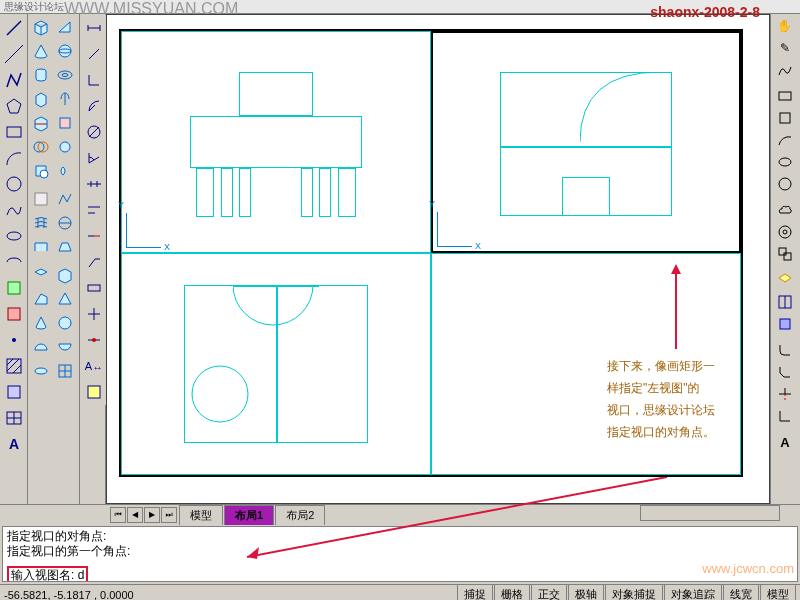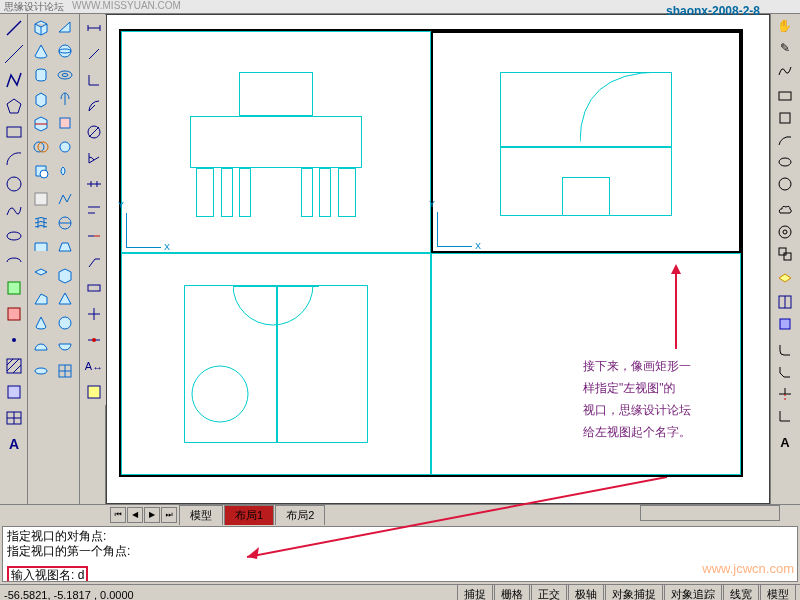--- a/index.html
+++ b/index.html
@@ -1,20 +1,20 @@
 <!DOCTYPE html>
 <html><head>
 <meta charset="utf-8">
 <style>
 *{margin:0;padding:0;box-sizing:border-box;font-family:"SimSun",sans-serif;font-size:12px}
 body{background:#d4d0c8;width:800px;height:600px;overflow:hidden;position:relative}
 .titlebar{height:14px;background:#e8e8e8;display:flex;align-items:flex-start;padding:0 4px;border-bottom:1px solid #808080}
 .titlebar .logo{color:#666;font-size:10px}
-.titlebar .url{color:#999;font-size:10px;margin-left:8px}
-.watermark-tr{position:absolute;top:4px;right:40px;color:#0369a1;font-weight:bold;font-size:12px;z-index:100}
+.titlebar .url{color:#999;font-size:16px;}
+.watermark-tr{position:absolute;top:4px;right:40px;color:#b91c1c;font-weight:bold;font-size:14px;z-index:100}
 .main{display:flex;height:490px}
 .toolbar-col{background:#d4d0c8;border-right:1px solid #808080;display:flex;flex-direction:column;padding:1px}
 .tb-btn{width:24px;height:24px;background:#d4d0c8;border:1px solid #d4d0c8;margin:0;display:flex;align-items:center;justify-content:center;cursor:pointer}
 .tb-sep{height:4px}
 .tb-row{display:flex}
 .col1{width:28px}
 .col1 .tb-btn{width:26px;height:26px}
 .col2{width:52px}
 .drawing-area{flex:1;background:#fff;position:relative;border:1px solid #404040}
 .sheet{position:absolute;top:14px;left:12px;right:26px;bottom:26px;border:2px solid #000}
@@ -22,30 +22,30 @@
 .vp-tl{top:0;left:0;width:50%;height:50%}
 .vp-tr{top:0;left:50%;width:50%;height:50%;border:2px solid #000}
 .vp-bl{top:50%;left:0;width:50%;height:50%}
 .vp-br{top:50%;left:50%;width:50%;height:50%}
 .ucs{position:absolute;bottom:4px;left:4px;width:40px;height:40px}
 .ucs-y{position:absolute;left:0;bottom:0;width:1px;height:35px;background:#0088cc}
 .ucs-x{position:absolute;left:0;bottom:0;width:35px;height:1px;background:#0088cc}
 .ucs-lbl-x{position:absolute;left:38px;bottom:-4px;color:#0088cc;font-size:9px}
 .ucs-lbl-y{position:absolute;left:-8px;top:-8px;color:#0088cc;font-size:9px}
 .geom{position:absolute;border:1px solid #00cccc}
-.anno-text{position:absolute;left:476px;top:340px;color:#701a75;font-size:15px;line-height:22px;z-index:50;font-weight:normal}
+.anno-text{position:absolute;left:500px;top:340px;color:#a16207;font-size:15px;line-height:22px;z-index:50;font-weight:normal}
 .anno-arrow-v{position:absolute;left:568px;top:252px;width:2px;height:82px;background:#dc143c;z-index:49}
 .anno-arrow-v:before{content:"";position:absolute;top:-8px;left:-4px;border:5px solid transparent;border-bottom:10px solid #dc143c}
 .anno-arrow-diag{position:absolute;left:130px;top:462px;width:430px;height:85px;z-index:49;pointer-events:none}
 .right-tools{width:30px;background:#d4d0c8;border-left:1px solid #808080;display:flex;flex-direction:column;padding:1px}
 .right-tools .tb-btn{width:26px;height:22px}
 .tabs{height:20px;background:#d4d0c8;border-top:1px solid #808080;display:flex;align-items:center;padding-left:110px}
 .tab-btn{width:16px;height:16px;border:1px solid #808080;background:#d4d0c8;margin-right:1px;display:flex;align-items:center;justify-content:center;font-size:8px}
 .tab{padding:2px 10px;background:#d4d0c8;border:1px solid #808080;border-bottom:none;font-size:11px;margin-left:1px}
-.tab.active{background:#b91c1c;font-weight:normal}
+.tab.active{background:#a21caf;font-weight:bold}
 .scroll-h{height:16px;background:#d4d0c8;border:1px solid #808080;position:absolute;right:20px;top:0;width:140px}
 .cmd-area{height:56px;background:#fff;border:1px solid #808080;margin:2px;padding:2px 4px;font-size:12px;line-height:15px;overflow:hidden;position:relative}
 .cmd-area .highlight{border:2px solid #dc143c;padding:0 2px;display:inline-block;margin-top:7px}
 .status{height:20px;background:#d4d0c8;border-top:1px solid #808080;display:flex;align-items:center;padding:0 4px}
 .status .coords{width:200px;font-size:11px}
 .status .sbtn{padding:2px 6px;border:1px solid #808080;margin-left:1px;font-size:11px;background:#d4d0c8}
 .wm-br{position:absolute;bottom:24px;right:6px;color:rgba(255,100,0,0.5);font-size:13px;z-index:200}
 svg.icon-svg{width:18px;height:18px}
 </style>
 </head>
@@ -479,21 +479,21 @@
       </div>
 
       <div class="vp vp-br"></div>
     </div>
 
     <div class="anno-arrow-v"></div>
     <div class="anno-text">
       <div>接下来，像画矩形一</div>
       <div>样指定"左视图"的</div>
       <div>视口，思缘设计论坛</div>
-      <div>给左视图起个名字。</div>
+      <div>指定视口的对角点。</div>
     </div>
     <svg class="anno-arrow-diag">
       <line x1="430" y1="0" x2="10" y2="80" stroke="#dc143c" stroke-width="2"></line>
       <polygon points="10,80 22,70 20,82" fill="#dc143c"></polygon>
     </svg>
   </div>
 
   <div class="right-tools">
     <div class="tb-btn">
         <span>✋</span>

